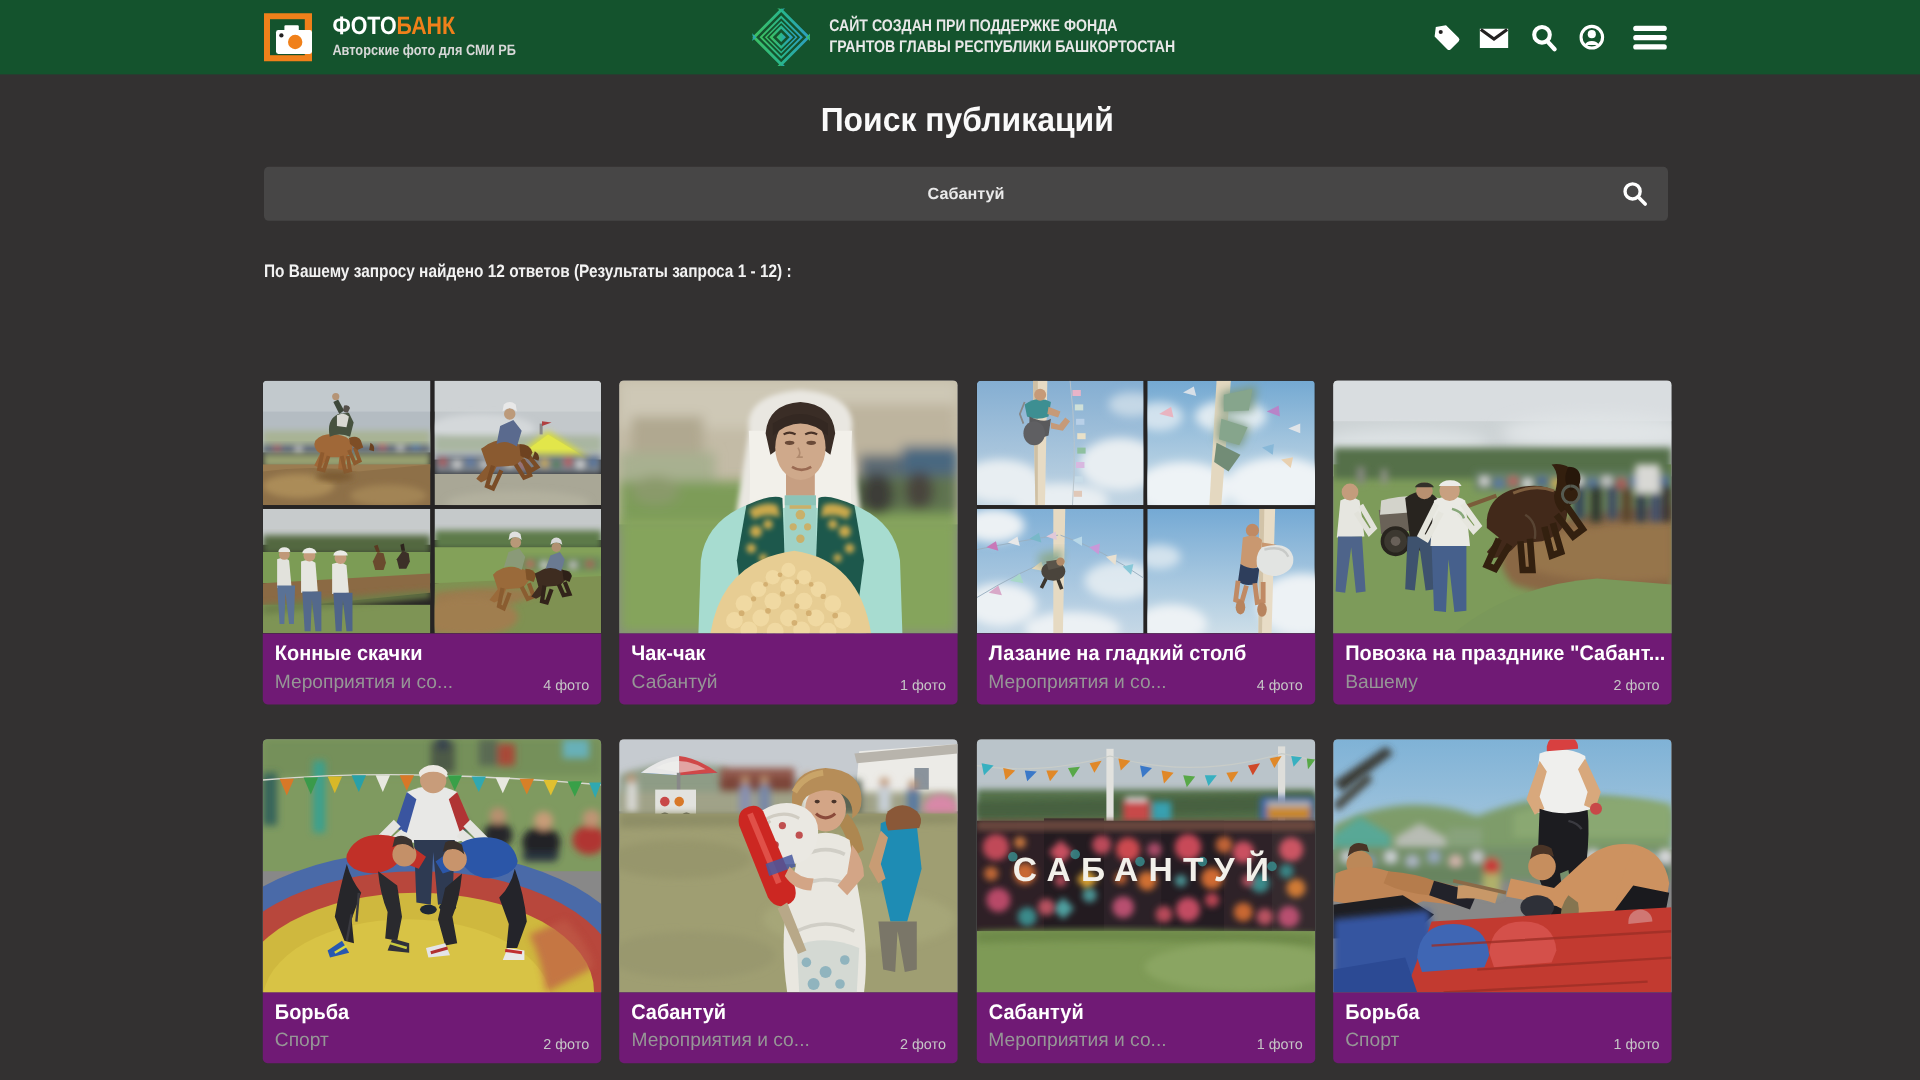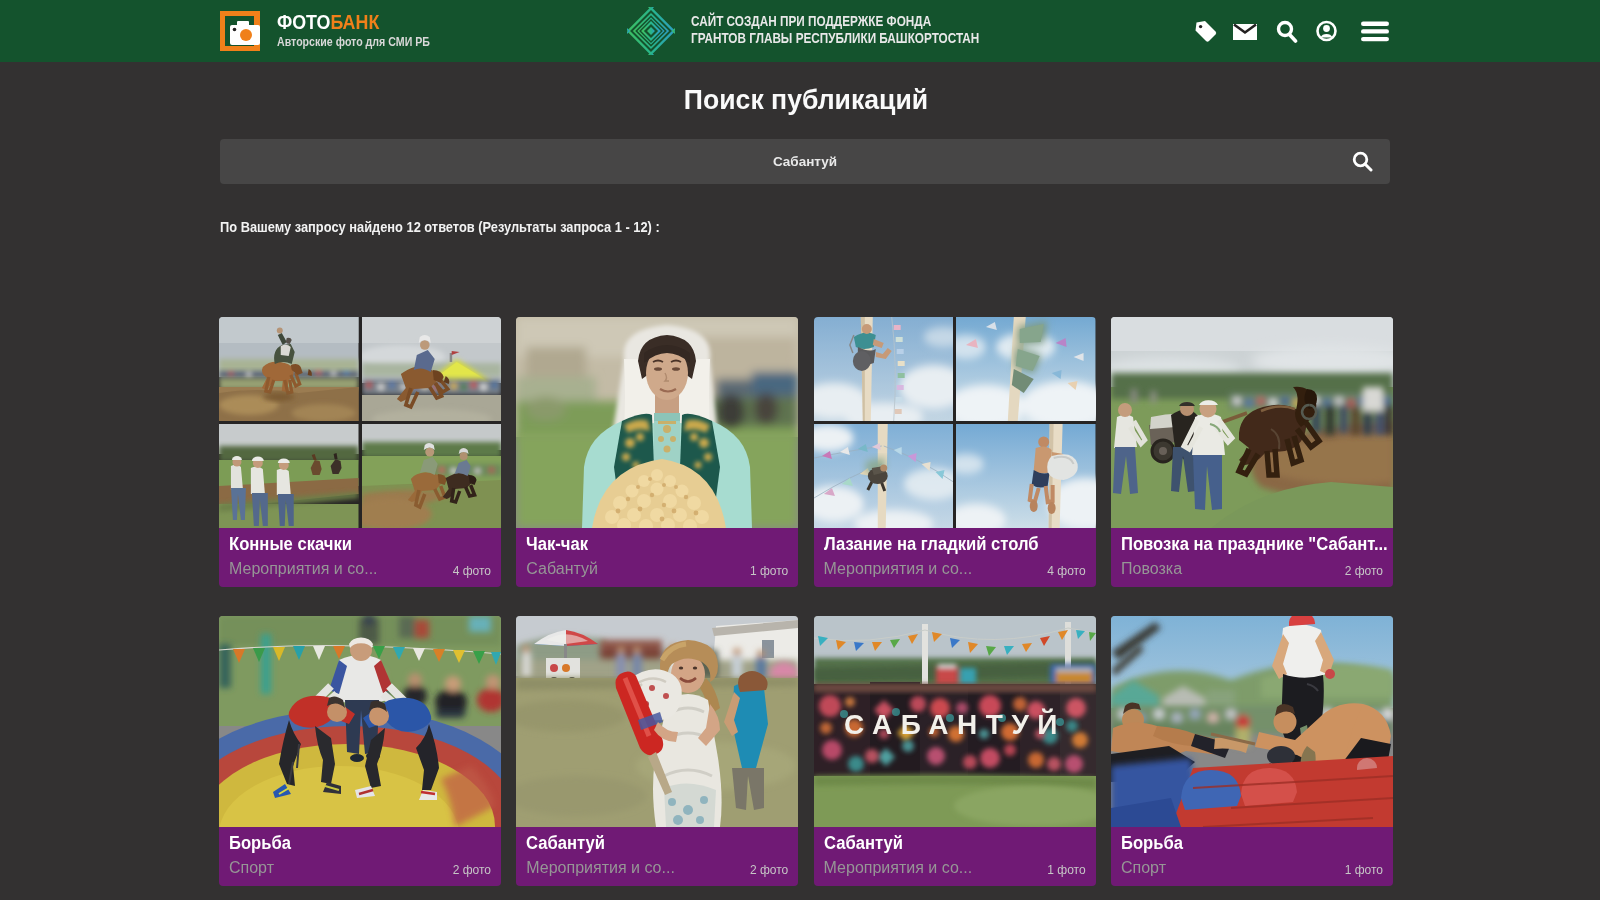--- a/index.html
+++ b/index.html
@@ -649,21 +649,21 @@
       <circle cx="97" cy="92" r="8.5" fill="#c8a080"></circle>
           <path d="M88 88 a10 7 0 0 1 19 0 z" fill="#ecece8"></path>
       <path d="M82 138 l2 54 l10 1 l2 -44 l5 44 l10 -1 l0 -54 z" fill="#46608c"></path>
       <path d="M86 103 l-13 26 l5 3 l12 -22 M108 103 l13 18 l-4 4 l-12 -15" stroke="#e6e6de" stroke-width="5" fill="none"></path>
       <path d="M99 107 q8 2 10 8" stroke="#88a87a" stroke-width="2" fill="none"></path>
         </g>
   </svg>
     </div>
   <div class="cap">
       <div class="t">Повозка на празднике "Сабант...</div>
-      <div class="s">Повозка</div>
+      <div class="s">Вашему</div>
       <div class="n">2 фото</div>
     </div>
 </div>
 <div class="card c5">
   <div class="ph" id="p5">
       <svg width="282" height="211" viewBox="0 0 282 211" preserveAspectRatio="none">
     <defs>
           <filter id="bp5" x="-30%" y="-30%" width="160%" height="160%">
             <feGaussianBlur stdDeviation="3"></feGaussianBlur>
           </filter>

